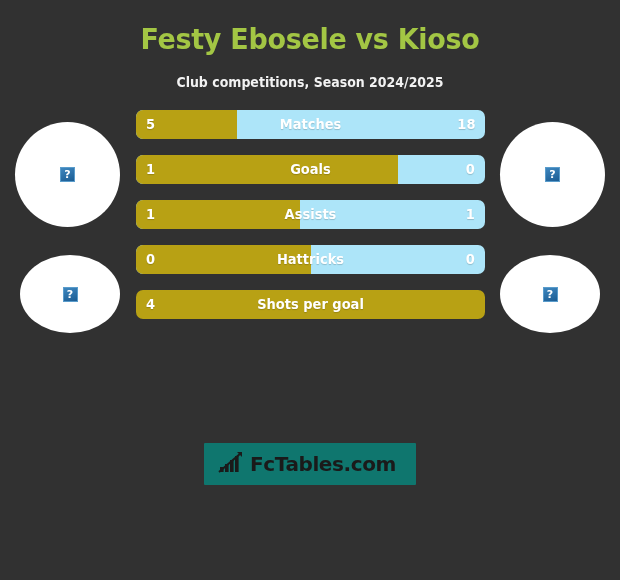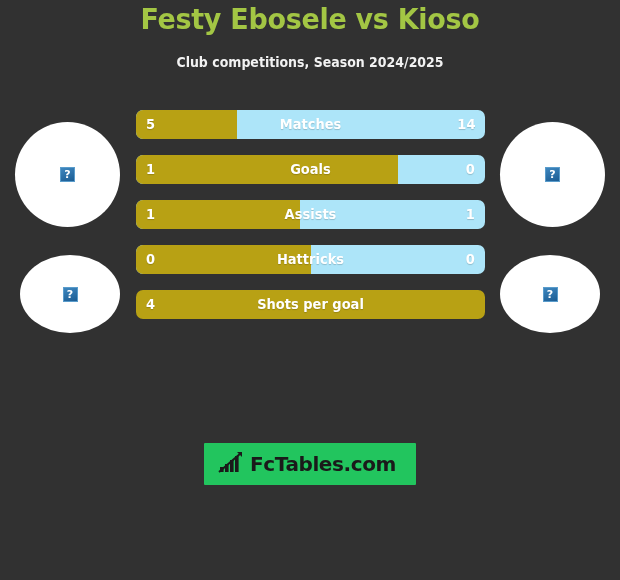--- a/index.html
+++ b/index.html
@@ -10,21 +10,21 @@
     width: 620px;
     height: 580px;
     background: #313131;
     font-family: "Liberation Sans", sans-serif;
     overflow: hidden;
     position: relative;
   }
 
   
   .header {
-    padding-top: 0;
+    padding-top: 20px;
     text-align: center;
   }
   .title {
     font-family: "DejaVu Sans", sans-serif;
     font-size: 29px;
     font-weight: bold;
     color: #a3c644;
     letter-spacing: -0.3px;
     line-height: 38px;
     transform: scaleX(0.93);
@@ -141,21 +141,21 @@
   
   .footer {
     position: absolute;
     left: 0;
     top: 443px;
     width: 620px;
     text-align: center;
   }
   .logo-box {
     display: inline-block;
-    background: #22c55e;
+    background: #0f766e;
     padding: 8px 20px 8px 14px;
     border-radius: 1px;
   }
   .logo-inner {
     display: flex;
     align-items: center;
     gap: 6px;
   }
   .logo-text {
     font-family: "DejaVu Sans", sans-serif;
@@ -207,21 +207,21 @@
     </div>
   </div>
 
   <div class="bars" id="bars-container">
       <div class="bar-row">
         <div class="bar-track">
           <div class="bar-fill" style="width: 29%;"></div>
         </div>
         <div class="bar-val-left">5</div>
         <div class="bar-label">Matches</div>
-        <div class="bar-val-right">14</div>
+        <div class="bar-val-right">18</div>
       </div>
       <div class="bar-row">
         <div class="bar-track">
           <div class="bar-fill" style="width: 75%;"></div>
         </div>
         <div class="bar-val-left">1</div>
         <div class="bar-label">Goals</div>
         <div class="bar-val-right">0</div>
       </div>
       <div class="bar-row">

